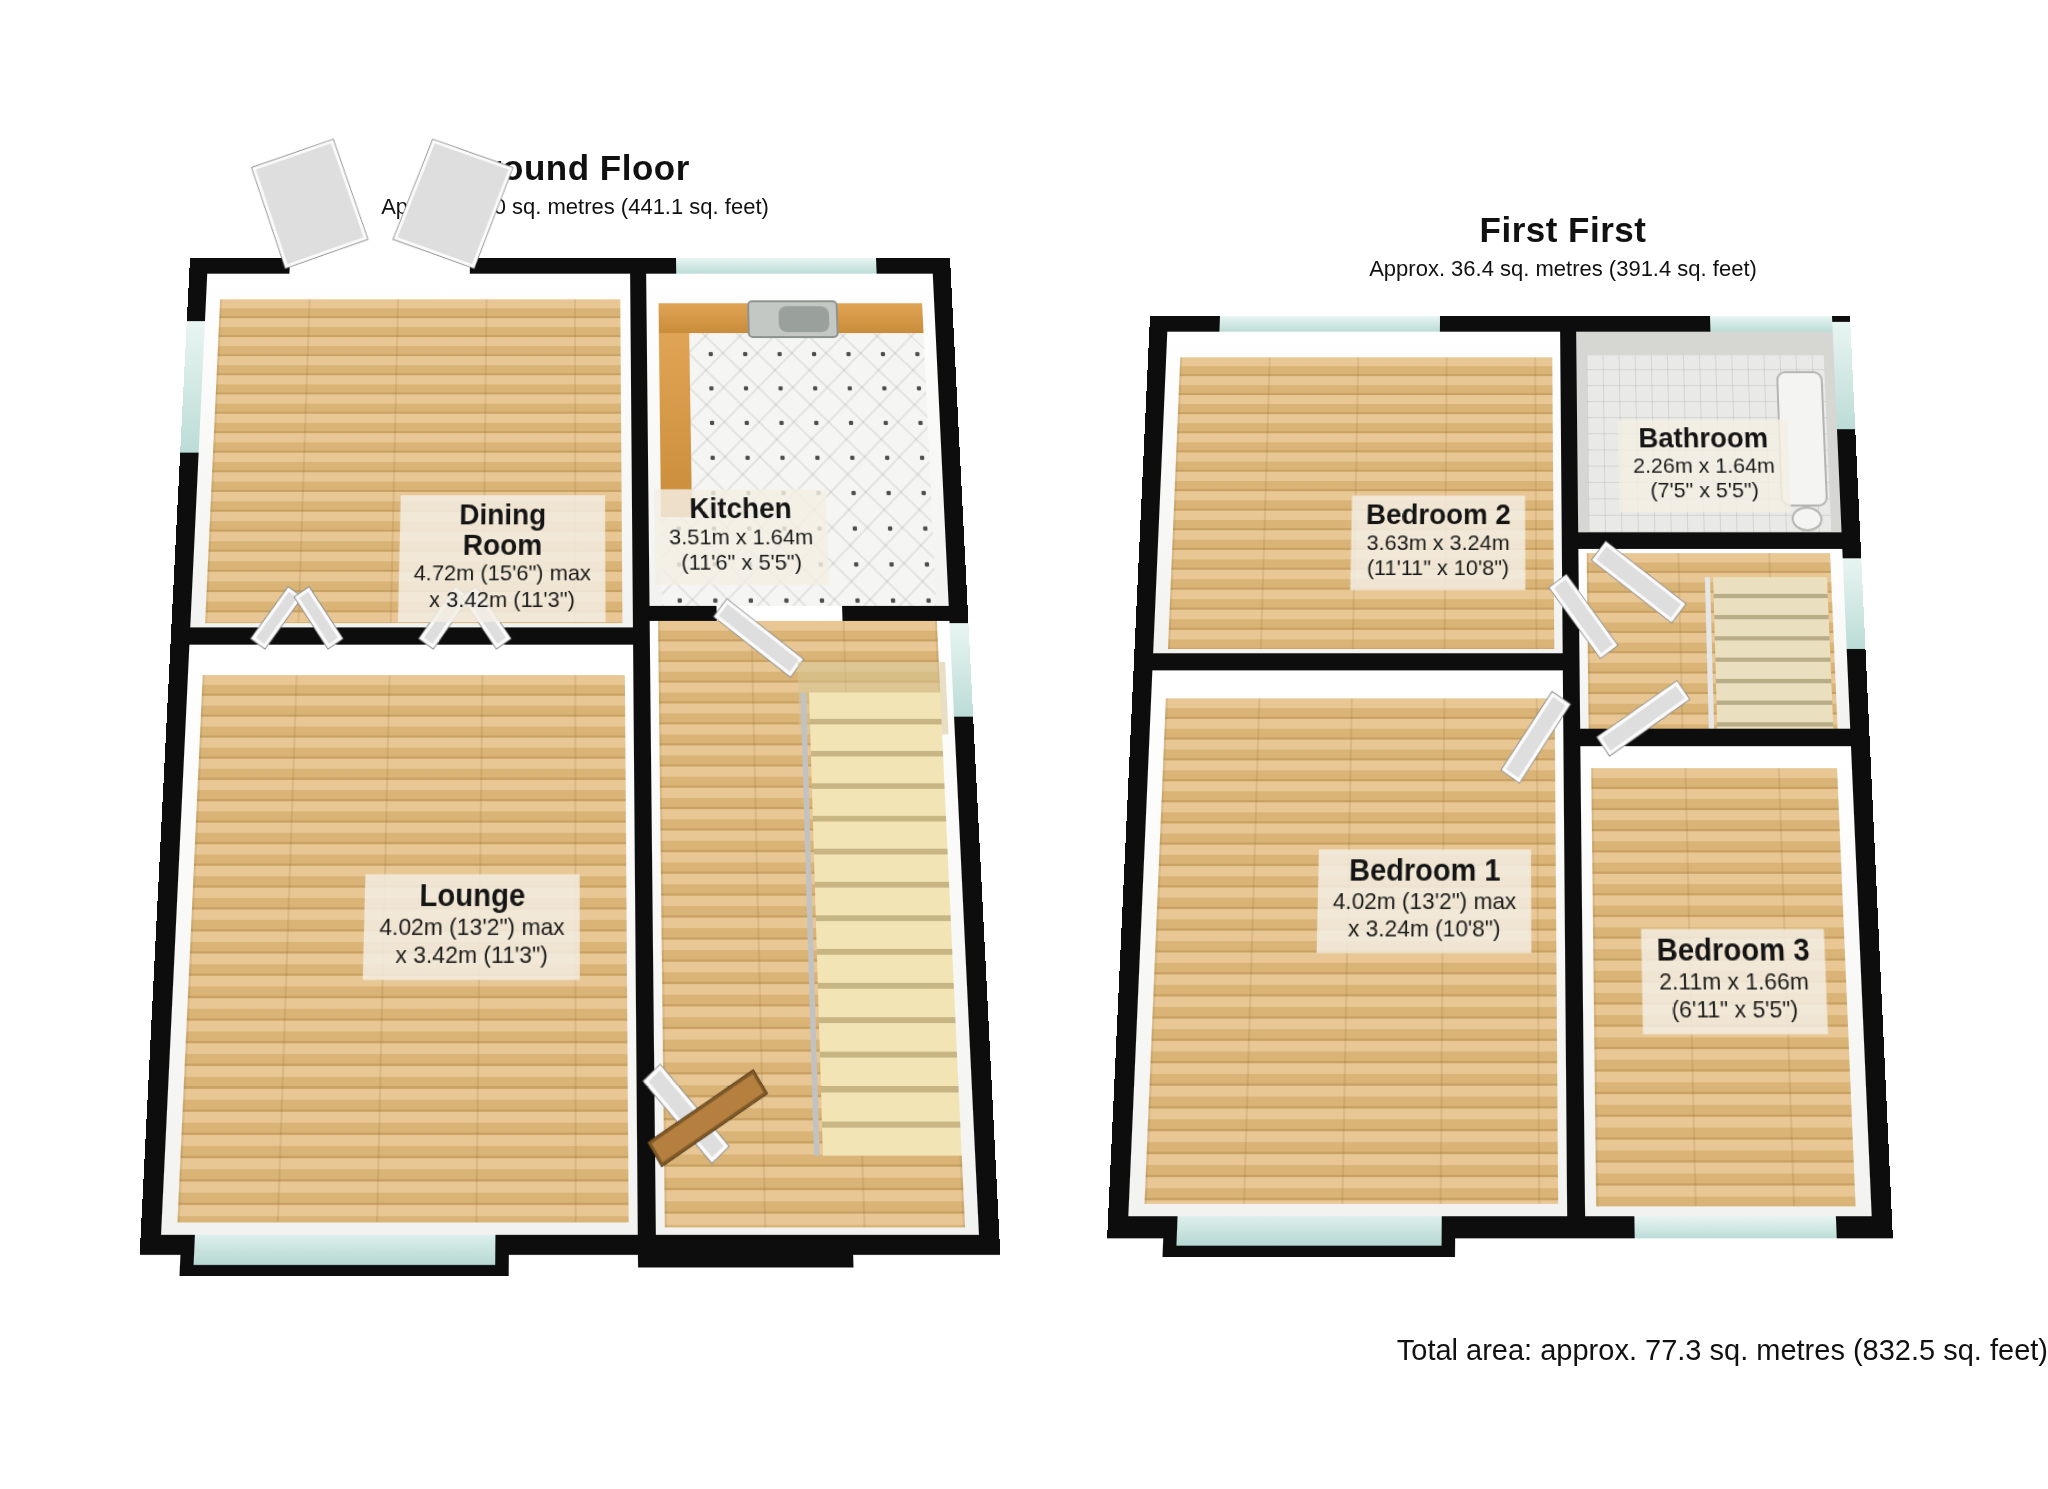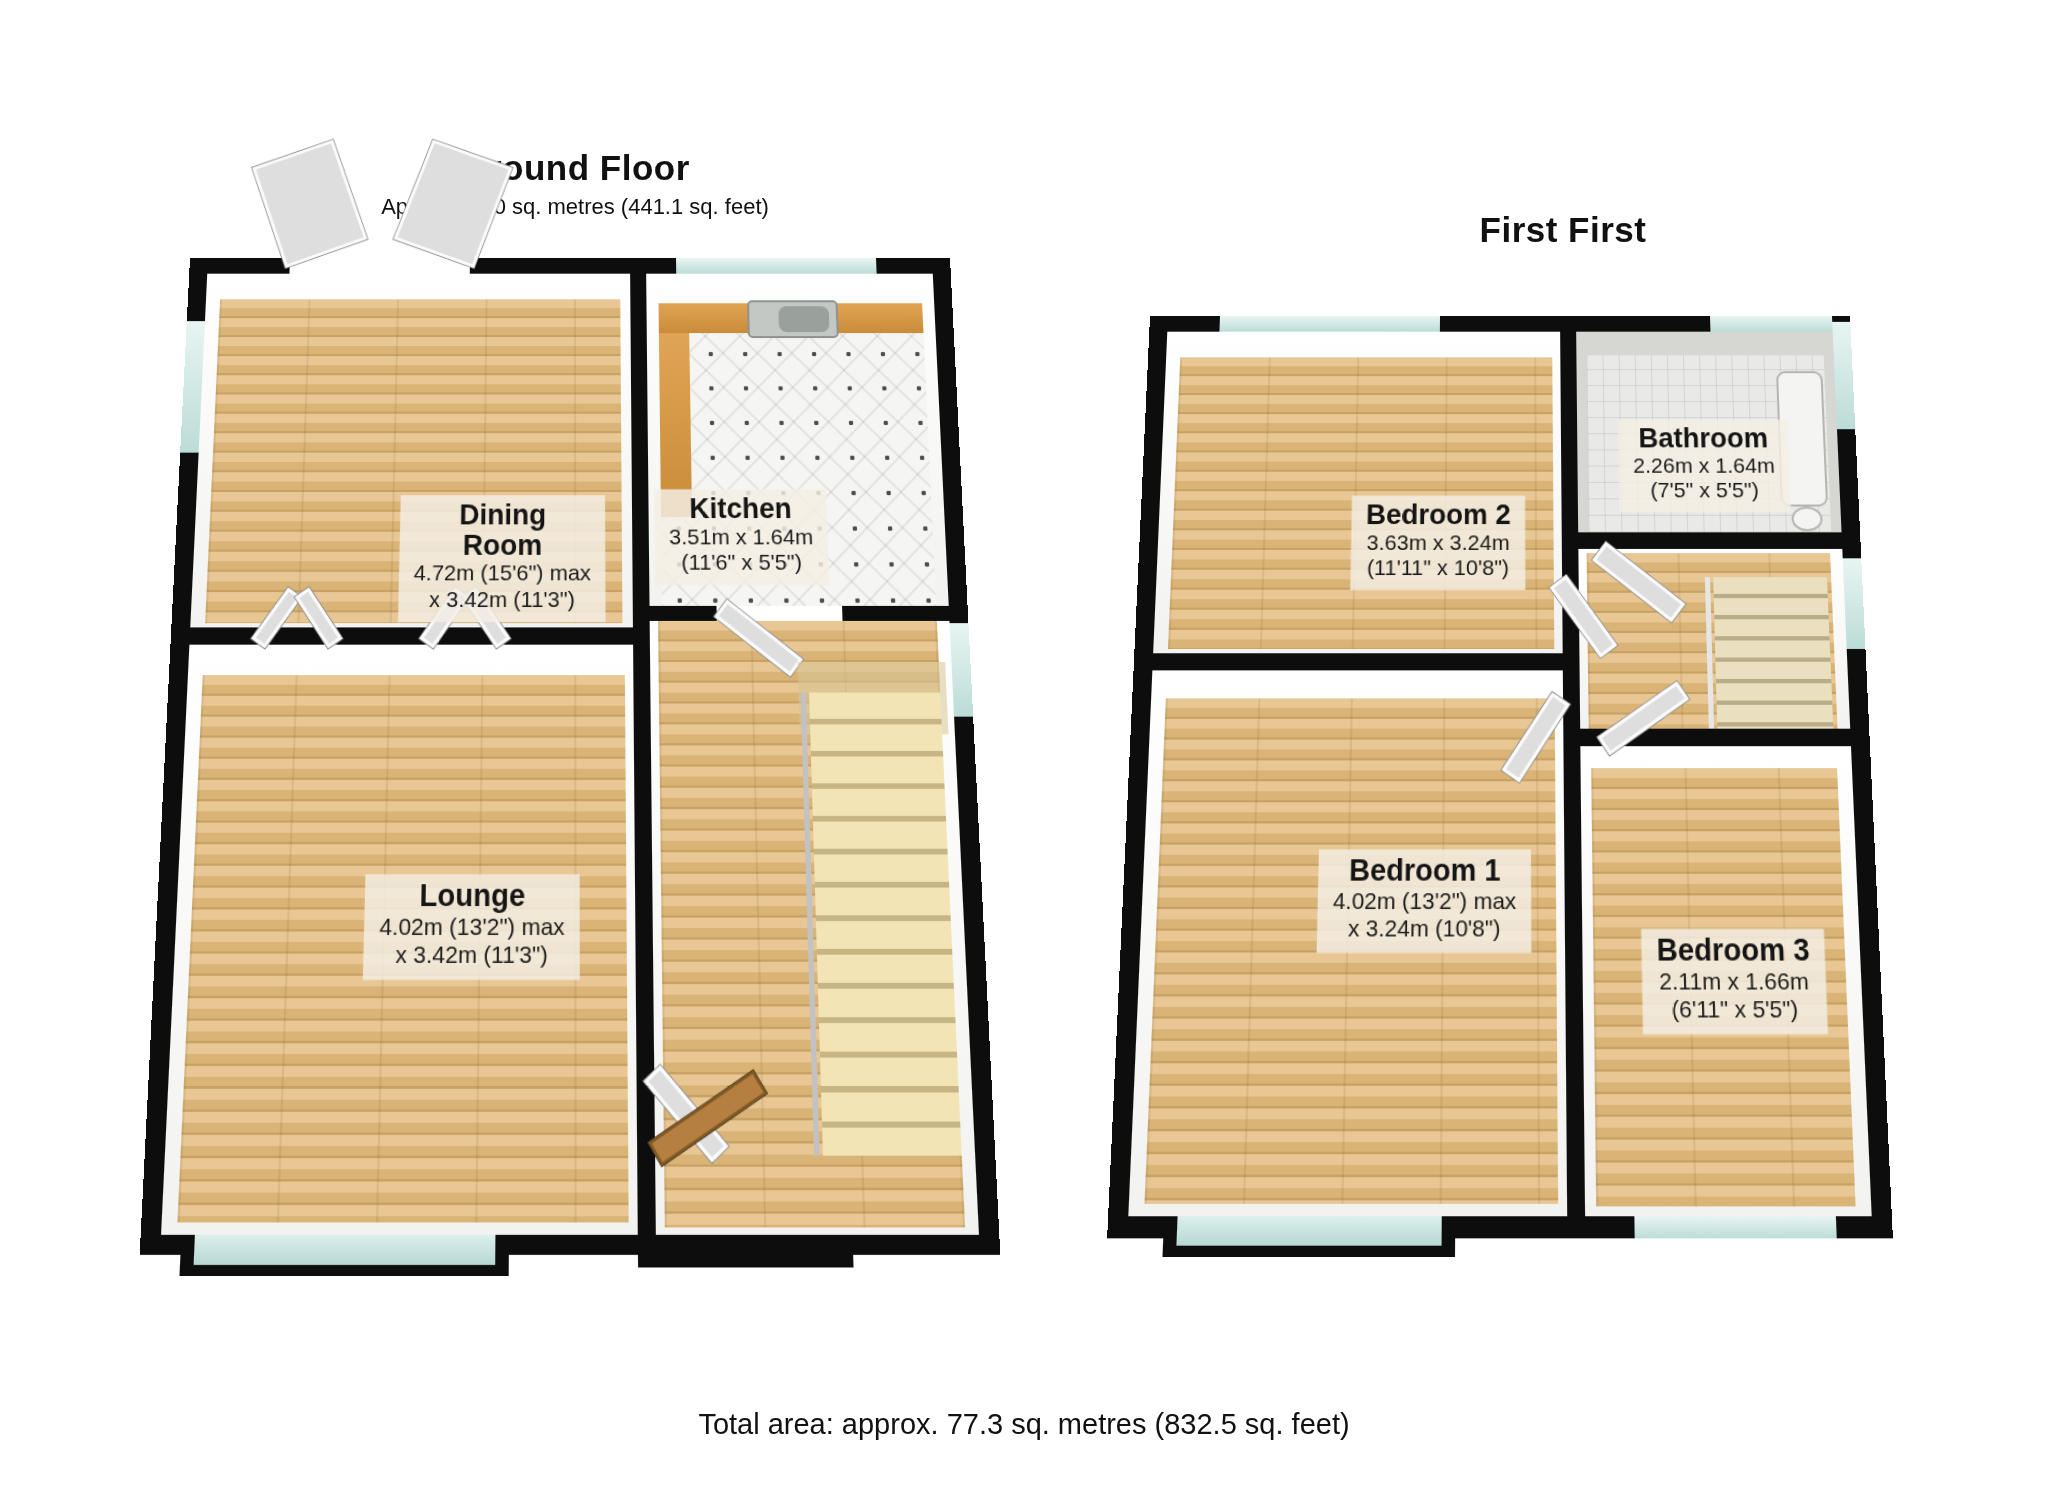--- a/index.html
+++ b/index.html
@@ -62,20 +62,21 @@
 <body>
 
 <div id="canvas">
 
   <div class="floor-title" style="left:270px;top:148px;width:610px;">
     <div class="t">Ground Floor</div>
     <div class="s">Approx. 41.0 sq. metres (441.1 sq. feet)</div>
   </div>
   <div class="floor-title" style="left:1258px;top:210px;width:610px;">
     <div class="t">First First</div>
+    <div class="s">Approx. 36.4 sq. metres (391.4 sq. feet)</div>
   </div>
 
   <div class="plan ground-plan">
 
     <div class="room" style="left:18px;top:16px;width:422px;height:344px;">
       <div class="floor wood" style="left:14px;top:26px;right:10px;bottom:4px;"></div>
     </div>
     <div class="room" style="left:456px;top:16px;width:286px;height:324px;">
       <div class="floor tile-kitchen" style="left:12px;top:30px;right:12px;bottom:0;"></div>
       <div class="counter" style="left:12px;top:30px;right:12px;height:30px;"></div>
@@ -200,15 +201,15 @@
       <div class="dims">4.02m (13'2") max</div>
       <div class="dims">x 3.24m (10'8")</div>
     </div>
     <div class="room-label" style="left:565px;top:625px;">
       <div class="name">Bedroom 3</div>
       <div class="dims">2.11m x 1.66m</div>
       <div class="dims">(6'11" x 5'5")</div>
     </div>
   </div>
 
-  <div class="footer-text" style="top:1408px;">Total area: approx. 77.3 sq. metres (832.5 sq. feet)</div>
+  <div class="footer-text" style="top:1334px;text-align:right;">Total area: approx. 77.3 sq. metres (832.5 sq. feet)</div>
 
 </div>
 
 </body></html>

